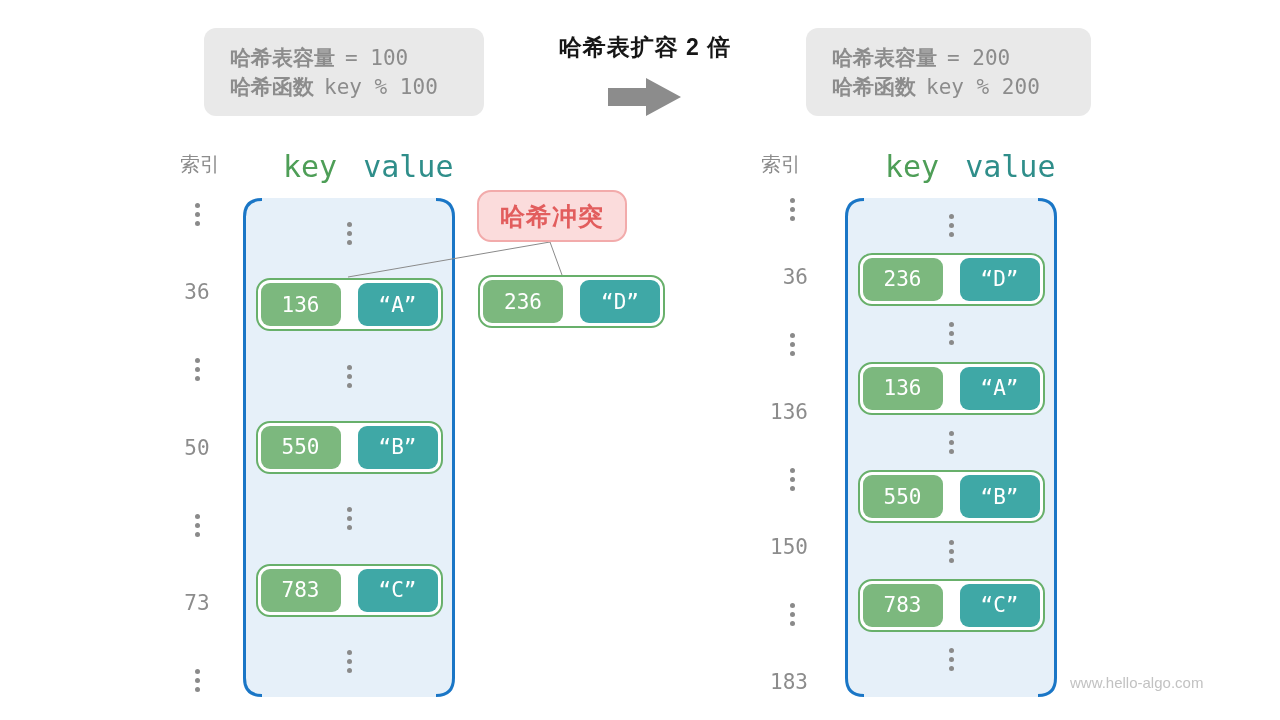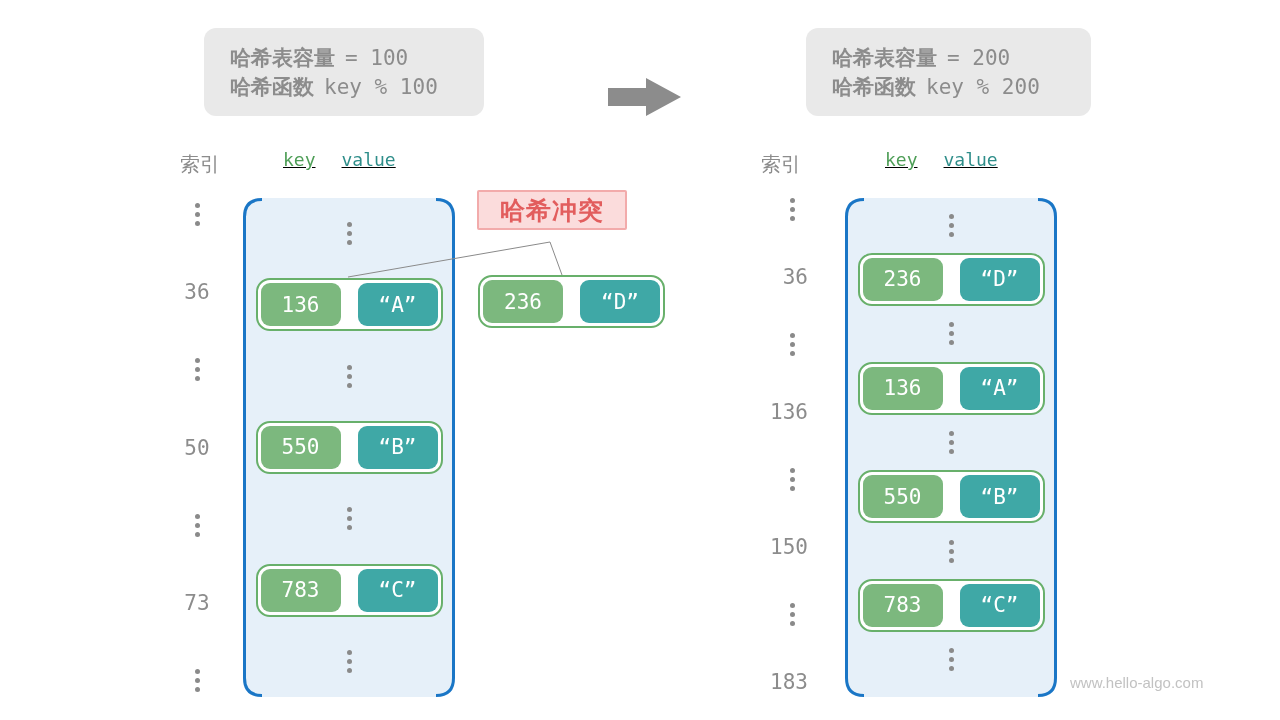--- a/index.html
+++ b/index.html
@@ -11,21 +11,21 @@
            display:flex;flex-direction:column;justify-content:center;gap:7px;padding:0 0 0 26px;box-sizing:border-box;}
   .ib-line{display:flex;align-items:baseline;font-size:21px;color:var(--gray-text);line-height:1;}
   .ib-label{font-weight:700;}
   .ib-val{font-family:"DejaVu Sans Mono",monospace;margin-left:10px;}
 
   .big-title{position:absolute;left:490px;top:32px;width:310px;text-align:center;
              font-size:23px;font-weight:700;color:var(--title-color);letter-spacing:1px;}
 
   
   .idx-header{position:absolute;top:151px;font-size:20px;color:var(--gray-text);}
-  .kv-header{position:absolute;top:149px;font-size:18px;font-family:"DejaVu Sans Mono",monospace;text-decoration:underline;}
+  .kv-header{position:absolute;top:149px;font-size:30px;font-family:"DejaVu Sans Mono",monospace;}
   .kv-header .hkey{color:var(--key-header);}
   .kv-header .hval{color:var(--val-header);margin-left:26px;}
 
   
   .tbl{position:absolute;top:198px;width:212px;height:499px;}
   .tbl-bg{position:absolute;inset:0;background:var(--table-fill);border-radius:16px;}
   .tbl-bracket{position:absolute;inset:0;}
   .tbl-rows{position:absolute;inset:0;display:flex;flex-direction:column;}
   .cell{flex:1;display:flex;align-items:center;justify-content:center;}
 
@@ -42,22 +42,22 @@
   .kbox,.vbox{width:80px;height:43px;border-radius:9px;display:flex;align-items:center;justify-content:center;
         color:#fff;font-family:"DejaVu Sans Mono",monospace;font-size:21px;}
   .kbox{background:var(--key-green);}
   .vbox{background:var(--value-teal);}
 
   
   .vdots{display:flex;flex-direction:column;gap:4px;align-items:center;}
   .vdots .dot{width:5px;height:5px;border-radius:50%;background:var(--dots-gray);}
 
   
-  .callout{position:absolute;left:477px;top:190px;width:150px;height:40px;background:var(--callout-bg);
-           border:2px solid var(--callout-border);border-radius:2px;box-sizing:border-box;
+  .callout{position:absolute;left:477px;top:190px;width:150px;height:52px;background:var(--callout-bg);
+           border:2px solid var(--callout-border);border-radius:14px;box-sizing:border-box;
            display:flex;align-items:center;justify-content:center;
            font-size:25px;font-weight:700;color:var(--callout-text);letter-spacing:1px;}
   #collision-pair-slot{position:absolute;left:478px;top:275px;}
 
   .lines-overlay{position:absolute;inset:0;pointer-events:none;}
 
   .watermark{position:absolute;left:1070px;top:674px;font-size:15px;color:var(--watermark);
              font-family:Liberation Sans, sans-serif;}
   .arrow-wrap{position:absolute;left:608px;top:77px;}
 </style>
@@ -70,20 +70,21 @@
     <div class="ib-line">
       <span class="ib-label">哈希表容量</span>
       <span class="ib-val">= 100</span>
     </div>
     <div class="ib-line">
       <span class="ib-label">哈希函数</span>
       <span class="ib-val">key % 100</span>
     </div>
   </div>
 
+  <div class="big-title">哈希表扩容 2 倍</div>
   <div class="arrow-wrap">
     <svg width="74" height="40" viewBox="0 0 74 40">
       <polygon points="0,11 38,11 38,1 73,20 38,39 38,29 0,29" fill="#8c8c8c"></polygon>
     </svg>
   </div>
 
   <div class="infobox" style="left:806px;width:285px;">
     <div class="ib-line">
       <span class="ib-label">哈希表容量</span>
       <span class="ib-val">= 200</span>

